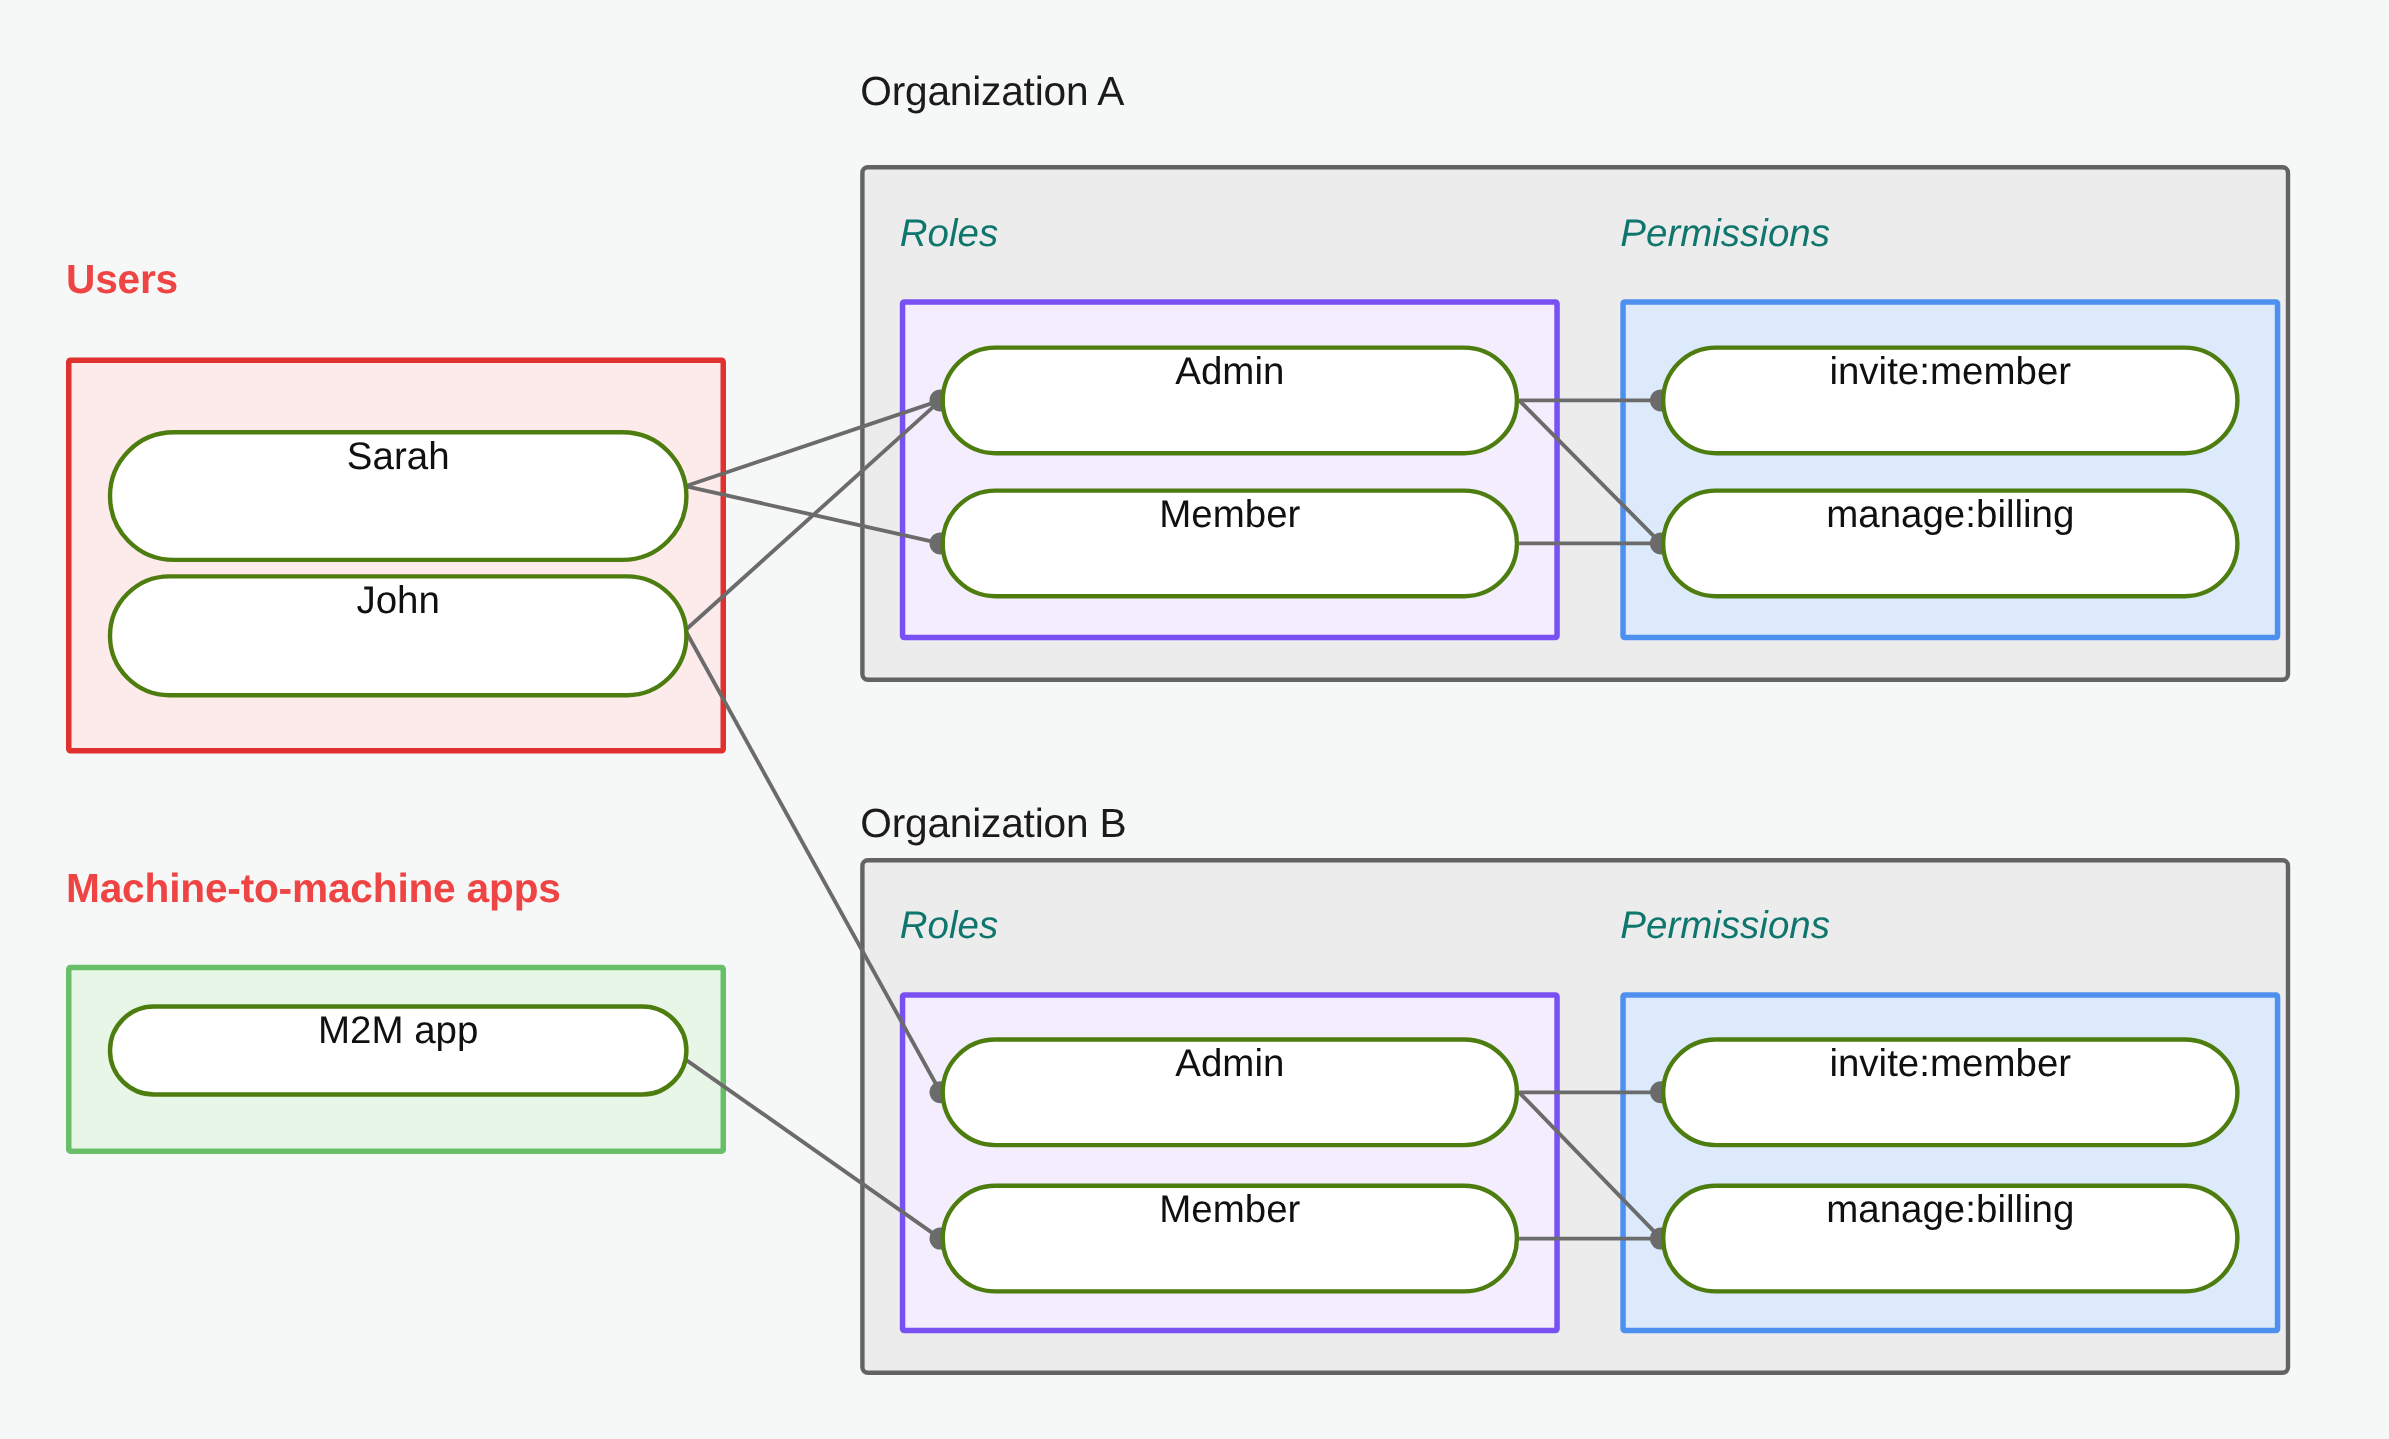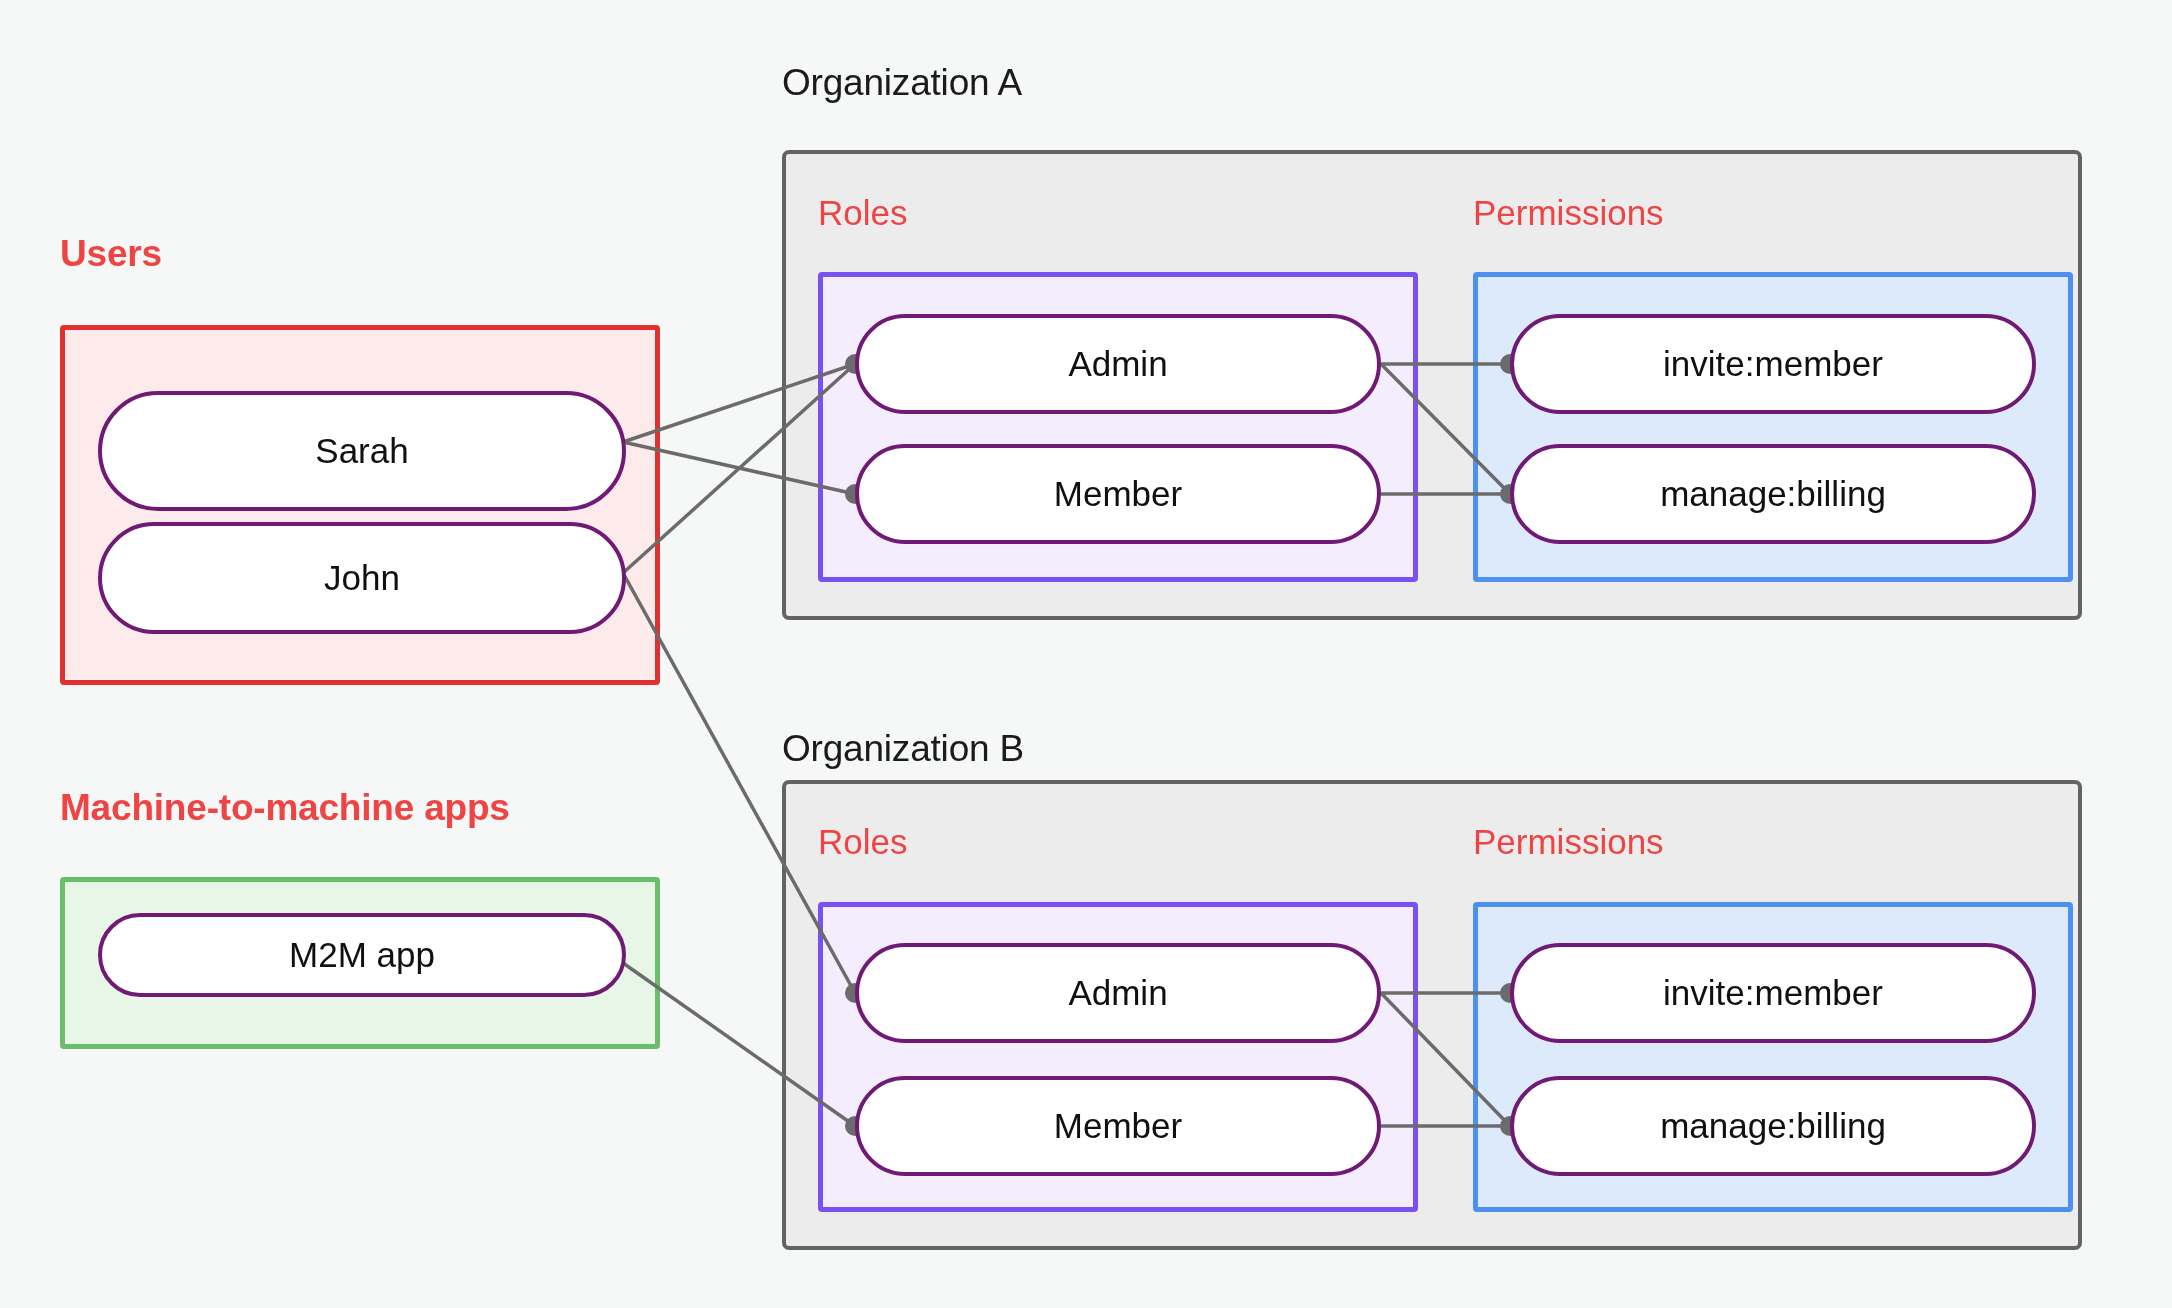--- a/index.html
+++ b/index.html
@@ -44,23 +44,24 @@
     font-weight: 400;
     color: #1b1b1b;
     white-space: nowrap;
     letter-spacing: -0.2px;
     z-index: 3;
   }
   .inner-title {
     position: absolute;
     font-size: 35px;
     font-weight: 400;
-    color: #ef4444;
+    color: #0f766e;
     white-space: nowrap;
     z-index: 6;
+    font-style: italic;
   }
   
   .box {
     position: absolute;
     box-sizing: border-box;
     z-index: 2;
   }
   .box-users {
     border: 5px solid #e03131;
     background: #fdeaea;
@@ -86,24 +87,24 @@
     border: 5px solid #4d90f0;
     background: #ddeafb;
     border-radius: 4px;
     z-index: 4;
   }
   
   .pill {
     position: absolute;
     box-sizing: border-box;
     background: #ffffff;
-    border: 4px solid #701a75;
+    border: 4px solid #4d7c0f;
     border-radius: 999px;
     display: flex;
-    align-items: center;
+    align-items: flex-start;
     justify-content: center;
     font-size: 35px;
     color: #101010;
     z-index: 7;
     white-space: nowrap;
   }
 </style>
 </head>
 <body>
 

